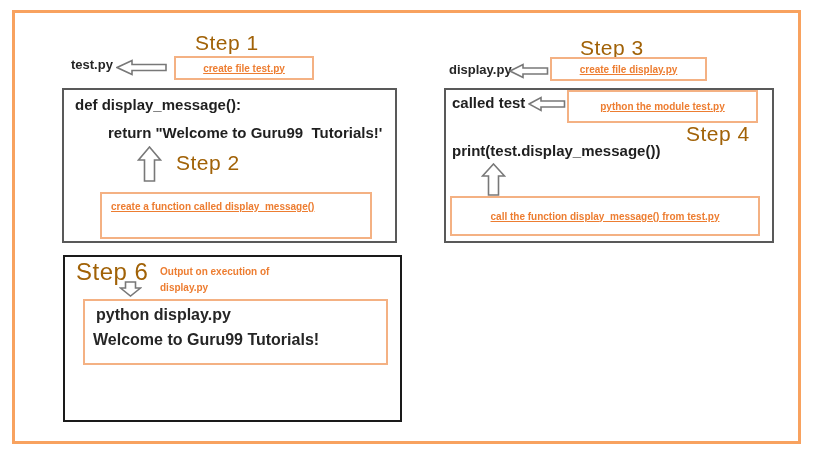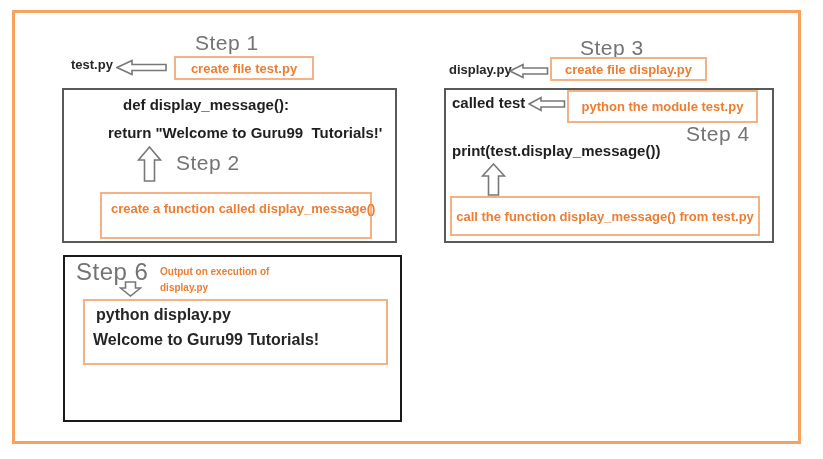--- a/index.html
+++ b/index.html
@@ -6,38 +6,38 @@
   #canvas{
     position:relative;width:823px;height:459px;background:#fff;overflow:hidden;
     font-family:"Liberation Sans", sans-serif;
   }
   .abs{position:absolute;}
   .frame{
     left:12px;top:10px;width:783px;height:428px;
     border:3px solid #f8a25f;
   }
   .step-label{
-    font-size:21px;color:#737373;font-weight:500;letter-spacing:0.5px;
+    font-size:21px;color:#a16207;font-weight:500;letter-spacing:0.5px;
     white-space:nowrap;
     text-align:center;
   }
   .file-label{
     font-size:13px;font-weight:bold;color:#262626;white-space:nowrap;
   }
   .code-box{
     border:2px solid #595959;background:#ffffff;
   }
   .black-box{
     border:2px solid #1a1a1a;background:#ffffff;
   }
   .note-box{
     border:2px solid #f4b183;background:#ffffff;
-    color:#ed7d31;font-size:13px;font-weight:bold;
+    color:#ed7d31;font-size:10px;font-weight:bold;
     display:flex;align-items:center;justify-content:center;
-    box-sizing:border-box;white-space:nowrap;
+    box-sizing:border-box;white-space:nowrap;text-decoration:underline;
   }
   .note-left{
     justify-content:flex-start;align-items:flex-start;
     padding:7px 0 0 9px;
   }
   .code-text{
     font-size:15px;font-weight:bold;color:#1f1f1f;white-space:pre;
   }
   .orange-caption{
     font-size:10px;font-weight:bold;color:#ed7d31;white-space:nowrap;
@@ -60,21 +60,21 @@
   <div class="abs file-label" style="left:71px;top:57px;">test.py</div>
 
   <svg class="abs arrow" style="left:116px;top:59px;" width="52" height="17" viewBox="0 0 52 17">
     <path d="M1,8.5 L16,1.5 L16,5.5 L50,5.5 L50,11.5 L16,11.5 L16,15.5 Z"></path>
   </svg>
 
   <div class="abs note-box" style="left:174px;top:56px;width:140px;height:24px;">create file test.py</div>
 
   <div class="abs code-box" style="left:62px;top:88px;width:331px;height:151px;"></div>
 
-  <div class="abs code-text" style="left:75px;top:96px;margin-left:48px;">def display_message():</div>
+  <div class="abs code-text" style="left:75px;top:96px;">def display_message():</div>
   <div class="abs code-text" style="left:108px;top:124px;">return "Welcome to Guru99  Tutorials!'</div>
 
   <svg class="abs arrow" style="left:137px;top:146px;" width="25" height="36" viewBox="0 0 25 36">
     <path d="M12.5,1 L23.5,14 L17.5,14 L17.5,35 L7.5,35 L7.5,14 L1.5,14 Z"></path>
   </svg>
 
   <div class="abs step-label" style="left:176px;top:151px;">Step 2</div>
 
   <div class="abs note-box note-left" style="left:100px;top:192px;width:272px;height:47px;">create  a function called display_message()</div>
 

